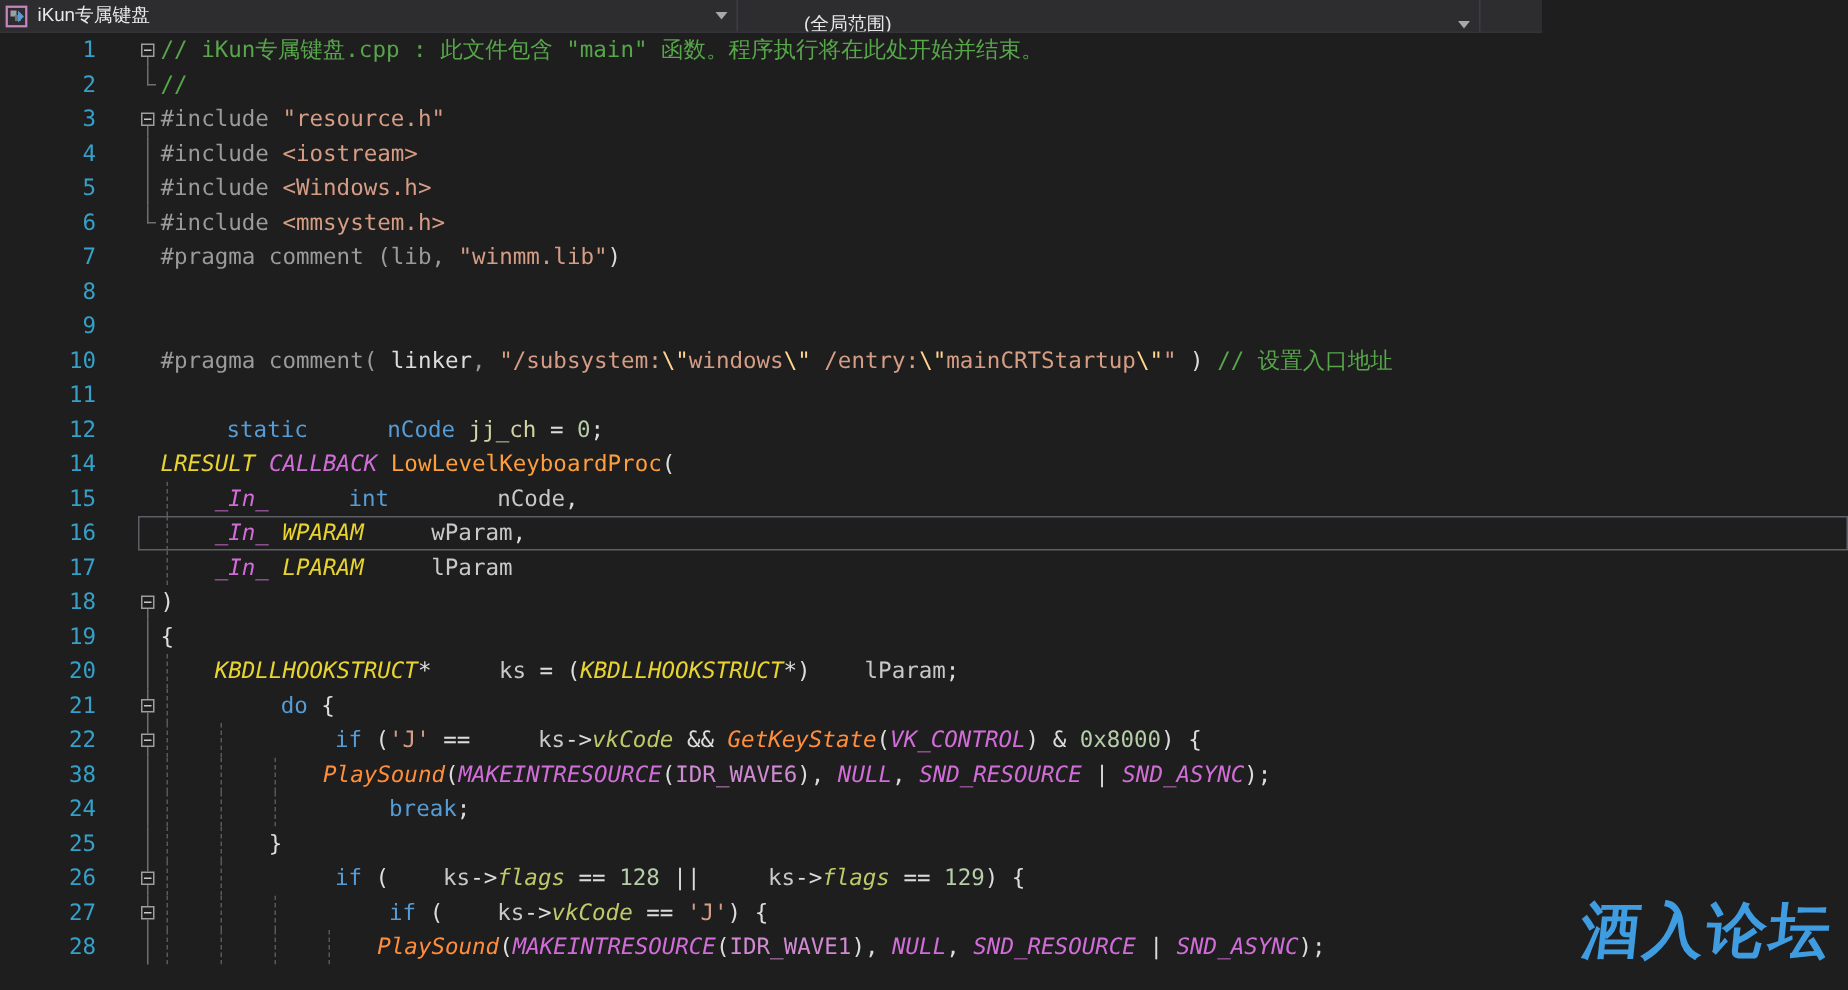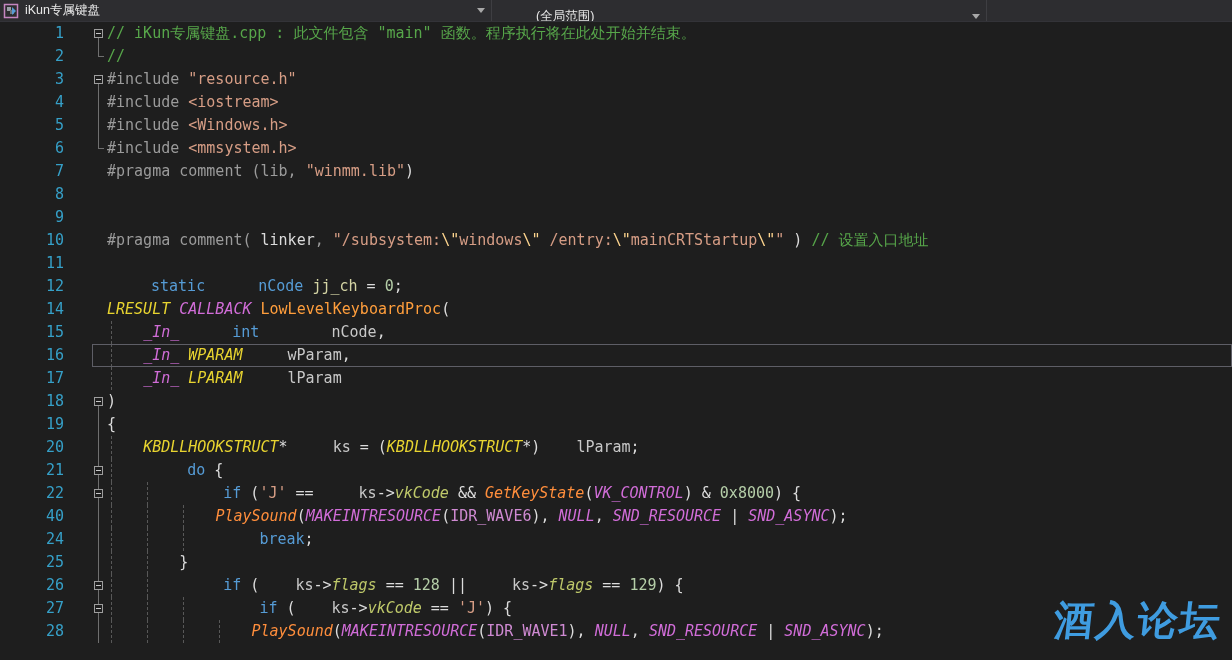--- a/index.html
+++ b/index.html
@@ -8,21 +8,21 @@
     --editor-bg:#1e1e1e; --bar-bg:#2d2d30; --bar-border:#3e3e42;
     --default:#dcdcdc; --comment:#57a64a; --preprocessor:#9b9b9b;
     --string:#d69d85; --string-escape:#ffd68f; --keyword:#569cd6;
     --type:#e8d430; --macro:#d16dd8; --macro-id:#cf8ad2;
     --function:#ff8e3c; --function-decl:#ff9e3c; --field:#bfc96a;
     --variable:#c8c8c8; --global-var:#d4d4a4; --number:#b5cea8;
     --line-number:#36a0c8; --current-line-border:#5e5e66;
     --watermark:#3f9ce0; --fold:#6f6f6f; --guide:#585858;
   }
   
-  .navbar{position:absolute;left:0;top:0;width:1232px;height:22px;background:var(--bar-bg);
+  .navbar{position:absolute;left:0;top:0;width:1028px;height:22px;background:var(--bar-bg);
     border-bottom:1px solid #333338;display:flex;font-family:"Liberation Sans","DejaVu Sans",sans-serif;
     font-size:12.5px;color:#e8e8e8;}
   .combo{display:flex;align-items:center;height:100%;overflow:hidden;}
   .combo-project{width:492px;border-right:1px solid var(--bar-border);padding:0 6px 0 3px;}
   .combo-scope{width:495px;border-right:1px solid var(--bar-border);padding:12px 6px 0 44px;}
   .combo-member{flex:1;padding:0 0 0 5px;white-space:nowrap;}
   .combo .lbl{white-space:nowrap;overflow:hidden;}
   .combo .spacer{flex:1;}
   .dd-arrow{width:0;height:0;border-left:4px solid transparent;border-right:4px solid transparent;
     border-top:5px solid #a8a8a8;flex:none;margin-left:4px;}
@@ -207,21 +207,21 @@
       <div class="row">
         <span class="ln">22</span>
         <span class="outline">
           <span class="fold-tail-up"></span>
           <span class="fold-tail-down"></span>
           <span class="fold-box"></span>
         </span>
         <div class="code"><span class="guide" style="left: 3.5px;"></span><span class="guide" style="left: 39.65px;"></span><span class="tk-d">        </span><span class="tk-kw">if</span><span class="tk-d"> (</span><span class="tk-str">'J'</span><span class="tk-d"> == </span><span class="tk-var">ks</span><span class="tk-d">-&gt;</span><span class="tk-fld">vkCode</span><span class="tk-d"> &amp;&amp; </span><span class="tk-fn">GetKeyState</span><span class="tk-d">(</span><span class="tk-mac">VK_CONTROL</span><span class="tk-d">) &amp; </span><span class="tk-num">0x8000</span><span class="tk-d">) {</span></div>
       </div>
       <div class="row">
-        <span class="ln">40</span>
+        <span class="ln">38</span>
         <span class="outline o-line"></span>
         <div class="code"><span class="guide" style="left: 3.5px;"></span><span class="guide" style="left: 39.65px;"></span><span class="guide" style="left: 75.8px;"></span><span class="tk-d">            </span><span class="tk-fn">PlaySound</span><span class="tk-d">(</span><span class="tk-mac">MAKEINTRESOURCE</span><span class="tk-d">(</span><span class="tk-macid">IDR_WAVE6</span><span class="tk-d">), </span><span class="tk-mac">NULL</span><span class="tk-d">, </span><span class="tk-mac">SND_RESOURCE</span><span class="tk-d"> | </span><span class="tk-mac">SND_ASYNC</span><span class="tk-d">);</span></div>
       </div>
       <div class="row">
         <span class="ln">24</span>
         <span class="outline o-line"></span>
         <div class="code"><span class="guide" style="left: 3.5px;"></span><span class="guide" style="left: 39.65px;"></span><span class="guide" style="left: 75.8px;"></span><span class="tk-d">            </span><span class="tk-kw">break</span><span class="tk-d">;</span></div>
       </div>
       <div class="row">
         <span class="ln">25</span>

